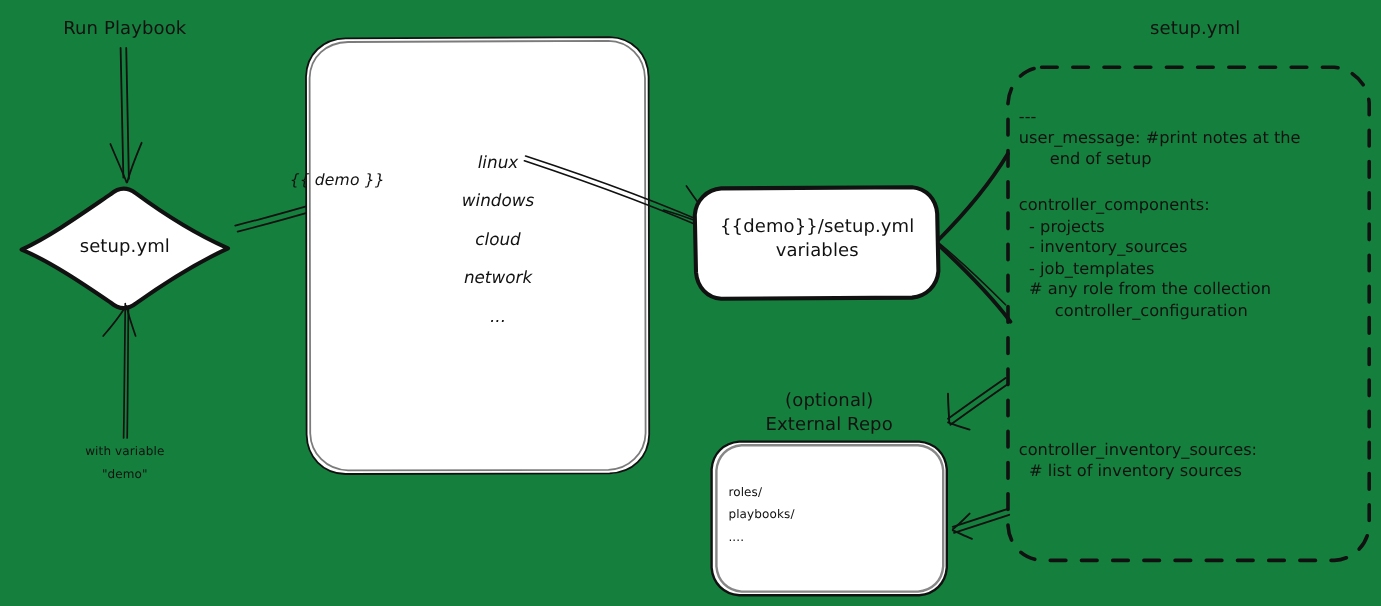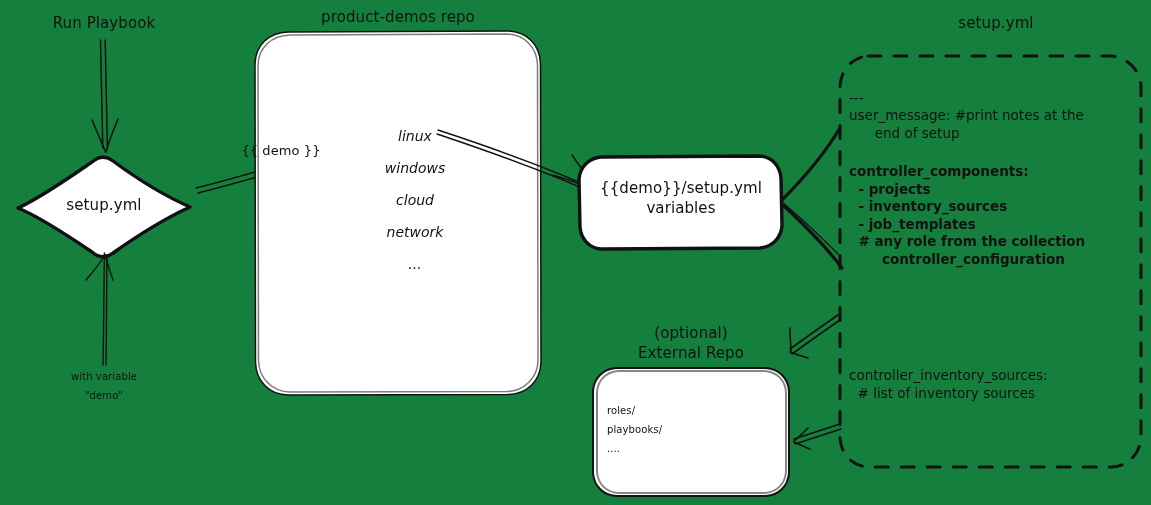--- a/index.html
+++ b/index.html
@@ -156,23 +156,22 @@
 
   </svg>
 
   <div class="lbl center t15" style="left:104px; top:14px;">Run Playbook</div>
 
   <div class="lbl center t15" style="left:104px; top:196px;">setup.yml</div>
 
   <div class="lbl center t14" style="left:104px; top:370px;">with variable</div>
   <div class="lbl center t14" style="left:104px; top:389px;">"demo"</div>
 
-  <div class="lbl center t13" style="left:281px; top:142px;">{{ demo }}</div>
-
-  <div class="lbl center t15" style="left:398px; top:8px;">product-demos repo</div>
+  <div class="lbl center t13" style="left:281px; top:142px;font-style:italic;">{{ demo }}</div>
+
 
   <div class="repolist" style="left:398px; top:128px;">
     <div>linux</div>
     <div>windows</div>
     <div>cloud</div>
     <div>network</div>
     <div>...</div>
   </div>
 
   <div class="lbl center t15" style="left:681px; top:179px;">{{demo}}/setup.yml</div>
@@ -183,21 +182,21 @@
 
   <div class="lbl t14" style="left:607px; top:404px;">roles/</div>
   <div class="lbl t14" style="left:607px; top:423px;">playbooks/</div>
   <div class="lbl t14" style="left:607px; top:442px;">....</div>
 
   <div class="lbl center t15" style="left:996px; top:14px;">setup.yml</div>
 
   <div class="codeblk" style="left:849px; top:90px;">---</div>
   <div class="codeblk" style="left:849px; top:107px;">user_message: #print notes at the
       end of setup</div>
-  <div class="codeblk" style="left:849px; top:163px;font-weight:bold;">controller_components:
+  <div class="codeblk" style="left:849px; top:163px;">controller_components:
   - projects
   - inventory_sources
   - job_templates
   # any role from the collection
        controller_configuration</div>
   <div class="codeblk" style="left:849px; top:355px;margin-top:12px;">controller_inventory_sources:
   # list of inventory sources</div>
 
 </div>
 

